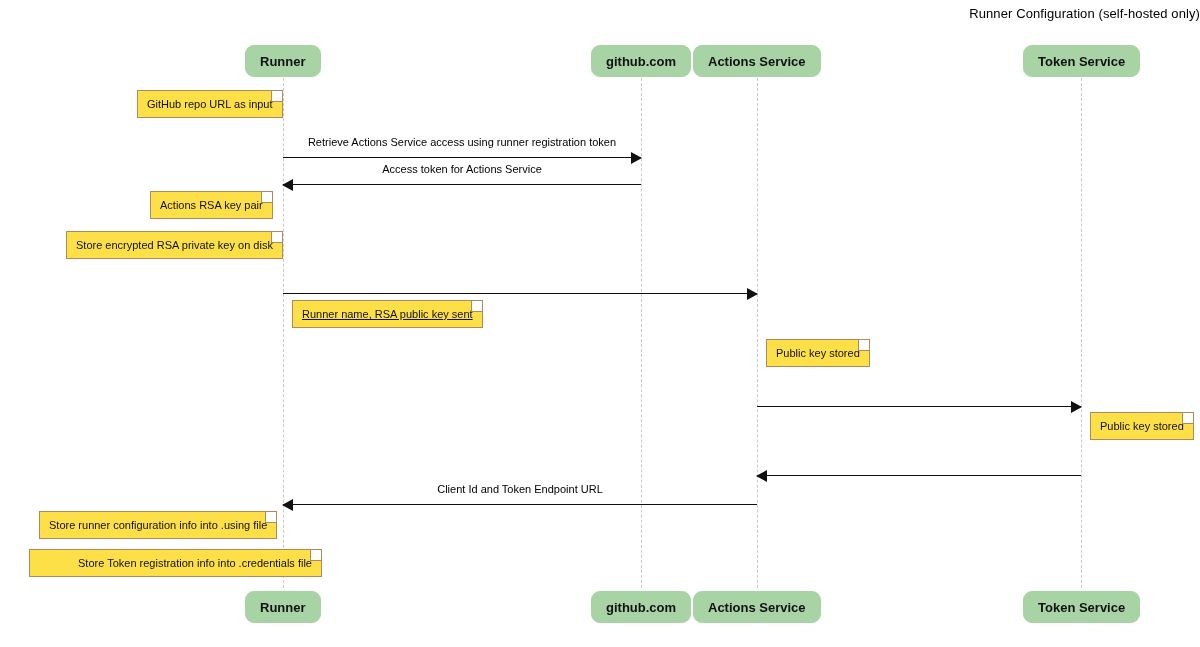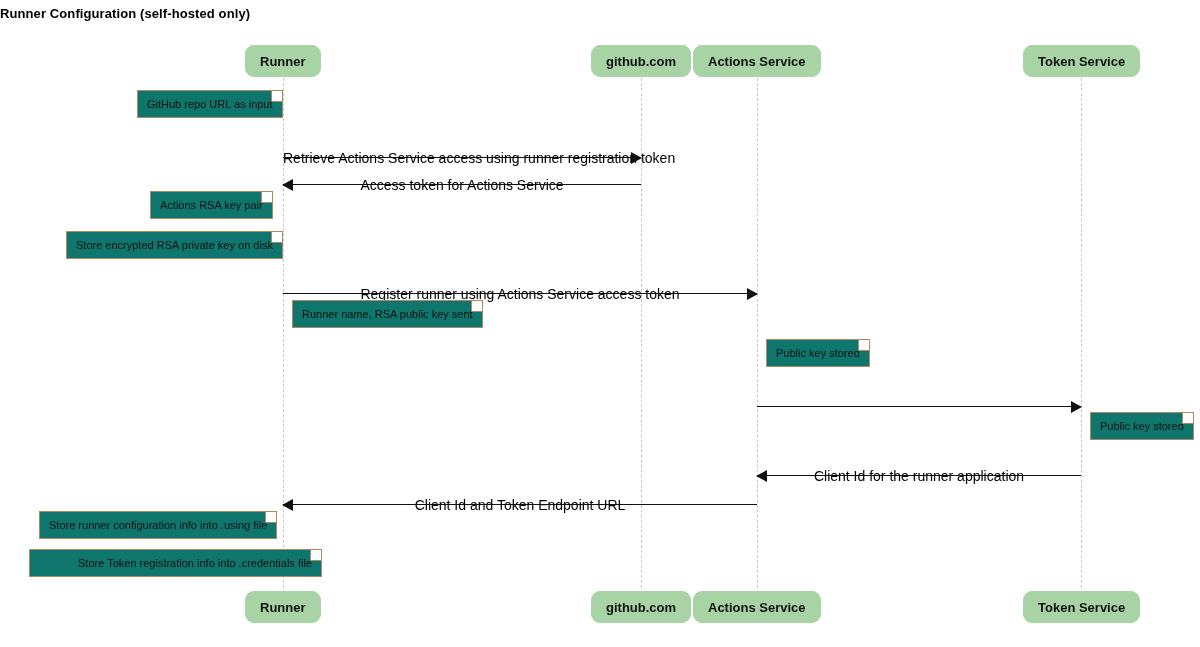--- a/index.html
+++ b/index.html
@@ -19,23 +19,23 @@
     position: relative;
     width: 1200px;
     height: 647px;
     background: #ffffff;
   }
   .diagram-title {
     position: absolute;
     left: 0;
     top: 6px;
     width: 1200px;
-    text-align: left;
+    text-align: right;
     font-size: 13px;
-    font-weight: bold;
+    font-weight: normal;
     color: #000000;
     letter-spacing: 0.1px;
   }
   
   .lifeline {
     position: absolute;
     width: 0;
     border-left: 1px dashed #c9c9c9;
     top: 78px;
     height: 510px;
@@ -54,21 +54,21 @@
     font-size: 13px;
     font-weight: bold;
     color: #111111;
     padding: 0 14px;
     white-space: nowrap;
   }
   
   .note {
     position: absolute;
     box-sizing: border-box;
-    background: #0f766e;
+    background: #fde047;
     border: 1px solid #b08a5e;
     font-size: 11px;
     color: #111111;
     padding: 6px 9px 6px 9px;
     white-space: nowrap;
     line-height: 14px;
   }
   .note .fold {
     position: absolute;
     top: 0;
@@ -80,24 +80,24 @@
     border-bottom: 1px solid #b08a5e;
   }
   
   .message {
     position: absolute;
     height: 22px;
   }
   .message .msg-label {
     position: absolute;
     left: 0;
-    top: 16px;
+    top: 0;
     width: 100%;
     text-align: center;
-    font-size: 14px;
+    font-size: 11px;
     color: #000000;
     white-space: nowrap;
     line-height: 13px;
   }
   .message .msg-line {
     position: absolute;
     left: 0;
     bottom: 0;
     width: 100%;
     height: 0;
@@ -152,44 +152,42 @@
         <div class="msg-label">Retrieve Actions Service access using runner registration token</div>
         <div class="msg-line"></div>
         <div class="arrowhead"></div>
       </div>
       <div class="message dir-left" style="left: 283px; width: 358px; top: 163px; text-decoration: underline;">
         <div class="msg-label">Access token for Actions Service</div>
         <div class="msg-line"></div>
         <div class="arrowhead"></div>
       </div>
       <div class="message dir-right" style="left: 283px; width: 474px; top: 272px;">
-        <div class="msg-label">Register runner using Actions Service access token</div>
         <div class="msg-line"></div>
         <div class="arrowhead"></div>
       </div>
       <div class="message dir-right" style="left: 757px; width: 324px; top: 385px;">
         <div class="msg-line"></div>
         <div class="arrowhead"></div>
       </div>
       <div class="message dir-left" style="left: 757px; width: 324px; top: 454px;">
-        <div class="msg-label">Client Id for the runner application</div>
         <div class="msg-line"></div>
         <div class="arrowhead"></div>
       </div>
       <div class="message dir-left" style="left: 283px; width: 474px; top: 483px; text-decoration: underline;">
         <div class="msg-label">Client Id and Token Endpoint URL</div>
         <div class="msg-line"></div>
         <div class="arrowhead"></div>
       </div>
     </div>
   <div id="layer-notes">
       <div class="note" style="top: 90px; left: 137px;"><span>GitHub repo URL as input</span><span class="fold"></span></div>
       <div class="note" style="top: 191px; left: 150px;"><span>Actions RSA key pair</span><span class="fold"></span></div>
       <div class="note" style="top: 231px; left: 66px;"><span>Store encrypted RSA private key on disk</span><span class="fold"></span></div>
-      <div class="note" style="top: 300px; left: 292px;"><span>Runner name, RSA public key sent</span><span class="fold"></span></div>
+      <div class="note" style="top: 300px; left: 292px; text-decoration: underline;"><span>Runner name, RSA public key sent</span><span class="fold"></span></div>
       <div class="note" style="top: 339px; left: 766px;"><span>Public key stored</span><span class="fold"></span></div>
       <div class="note" style="top: 412px; left: 1090px;"><span>Public key stored</span><span class="fold"></span></div>
       <div class="note" style="top: 511px; left: 39px;"><span>Store runner configuration info into .using file</span><span class="fold"></span></div>
       <div class="note" style="top: 549px; left: 29px; padding-left: 48px;"><span>Store Token registration info into .credentials file</span><span class="fold"></span></div>
     </div>
   <div id="layer-participants-bottom">
       <div class="participant" style="top: 591px; left: 245px;">
         <span>Runner</span>
       </div>
       <div class="participant" style="top: 591px; left: 591px;">

